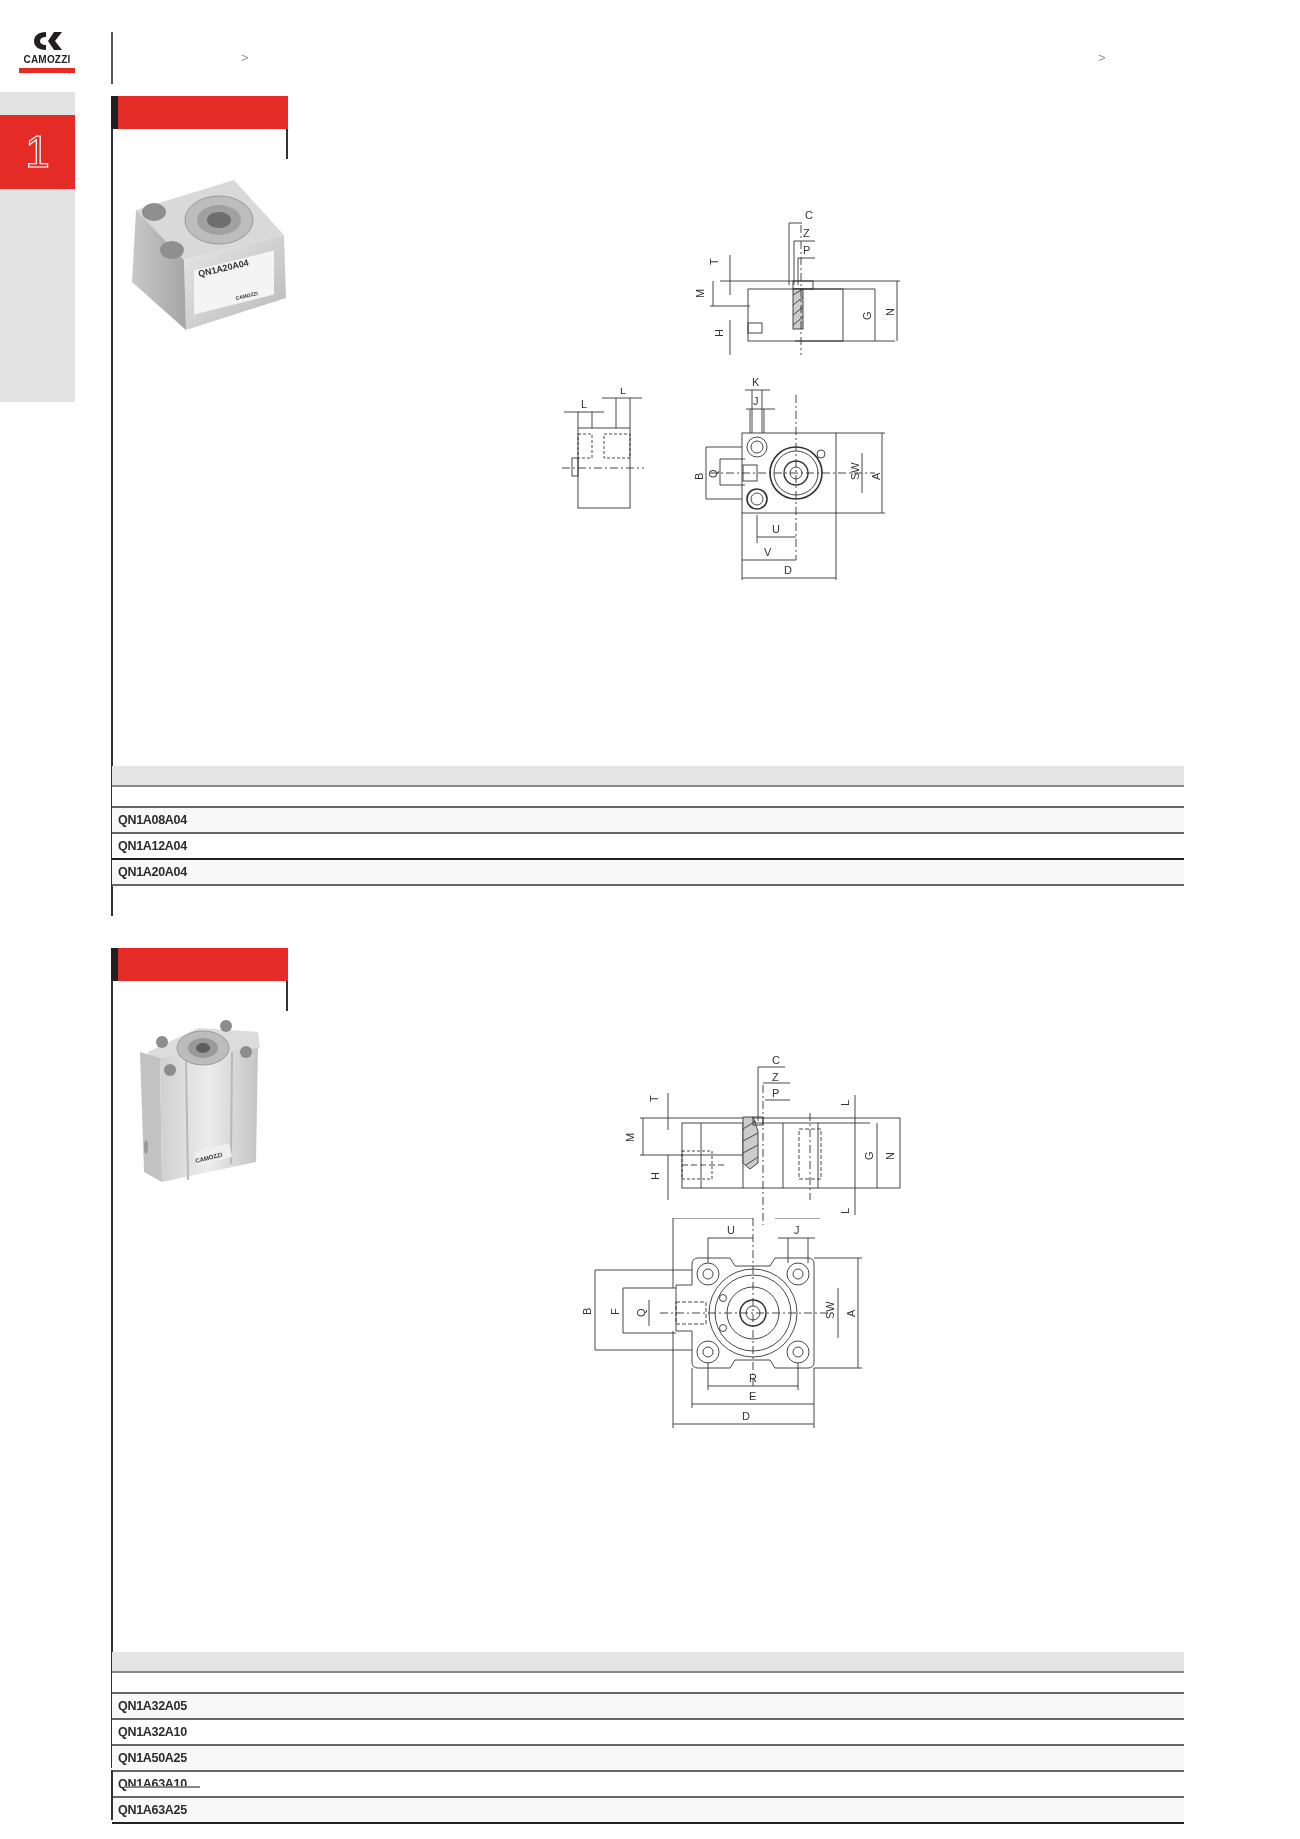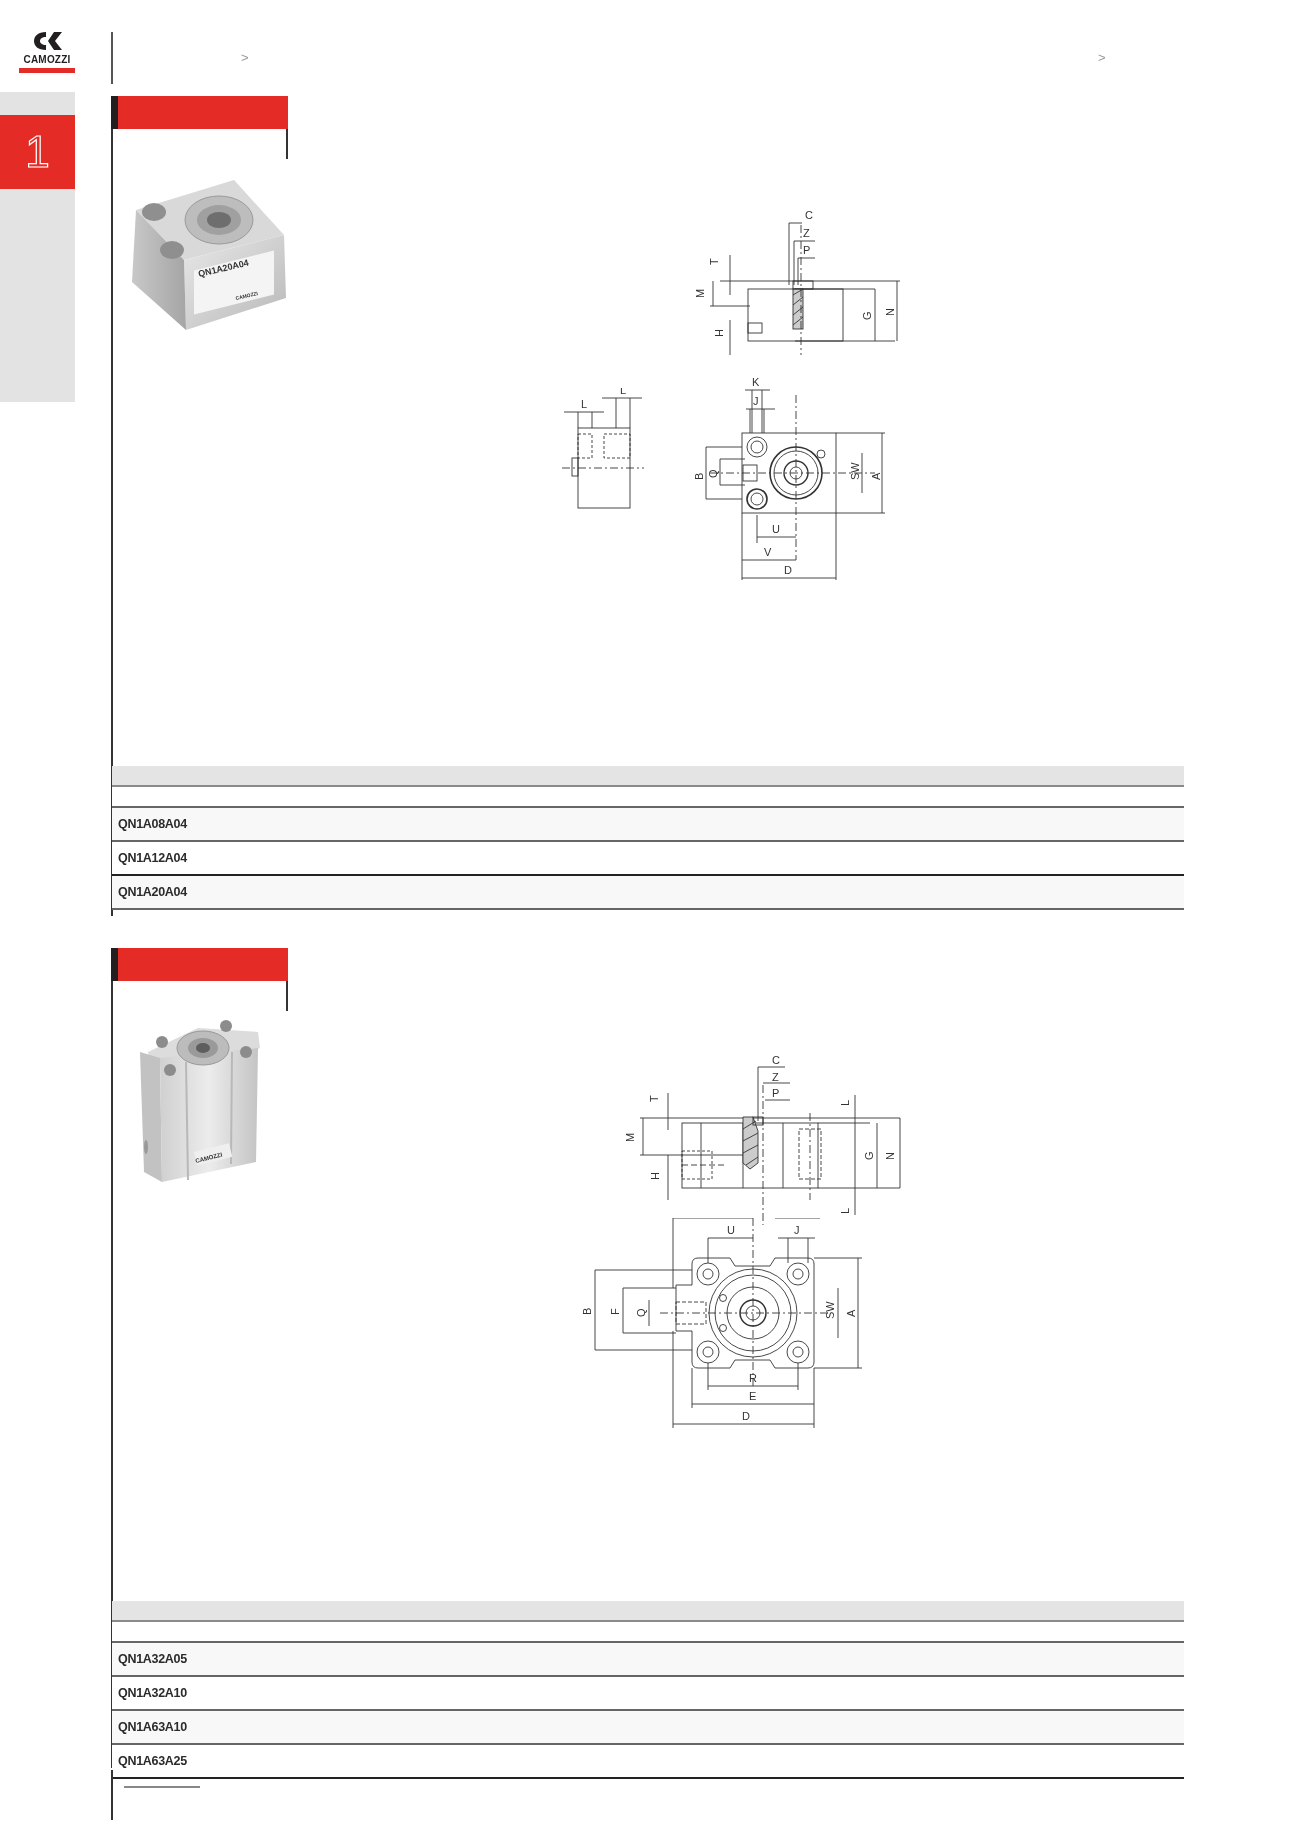--- a/index.html
+++ b/index.html
@@ -34,21 +34,21 @@
   .photo { position: absolute; }
 
   
   .drawing { position: absolute; }
   .drawing svg { display: block; }
 
   
   .dim-table { position: absolute; left: 112px; width: 1072px; }
   .dim-table .thead { height: 21px; background: #e4e4e4; border-bottom: 2px solid #8a8a8a; position: relative; }
   .dim-table .subhead { height: 21px; background: #fff; border-bottom: 2px solid #666; position: relative; }
-  .dim-table .row { height: 34px; border-bottom: 2px solid #666; position: relative; display: flex; align-items: center; }
+  .dim-table .row { height: 26px; border-bottom: 2px solid #666; position: relative; display: flex; align-items: center; }
   .dim-table .row:nth-child(odd) { background: #f8f8f8; }
   .dim-table .row:nth-child(even) { background: #ffffff; }
   .dim-table .row.dark-line { border-bottom-color: #222; }
   .dim-table .cell-code { padding-left: 6px; font-size: 12.5px; font-weight: bold; color: #2b2b2b; letter-spacing: -0.3px; }
 
   
   .footer-vline { position: absolute; left: 111px; top: 1770px; width: 2px; height: 50px; background: #333; }
   .footer-line { position: absolute; left: 124px; top: 1786px; width: 76px; height: 2px; background: #888; }
 </style>
 </head>
@@ -398,30 +398,33 @@
       <text x="56" y="98" transform="rotate(-90 61 94)">Q</text>
       <text x="245" y="100" transform="rotate(-90 250 96)">SW</text>
       <text x="266" y="98" transform="rotate(-90 271 94)">A</text>
       <text x="169" y="164">R</text>
       <text x="169" y="182">E</text>
       <text x="162" y="202">D</text>
     </g>
   </svg>
 </div>
 
-<div class="dim-table" style="top:1601px;">
+<div class="dim-table" style="top:1652px;">
   <div class="thead"></div>
   <div class="subhead"></div>
   <div class="row">
       <span class="cell-code">QN1A32A05</span>
     </div>
   <div class="row">
       <span class="cell-code">QN1A32A10</span>
     </div>
   <div class="row">
+      <span class="cell-code">QN1A50A25</span>
+    </div>
+  <div class="row">
       <span class="cell-code">QN1A63A10</span>
     </div>
   <div class="row dark-line">
       <span class="cell-code">QN1A63A25</span>
     </div>
 </div>
 
 <div class="footer-vline"></div>
 <div class="footer-line"></div>
 

